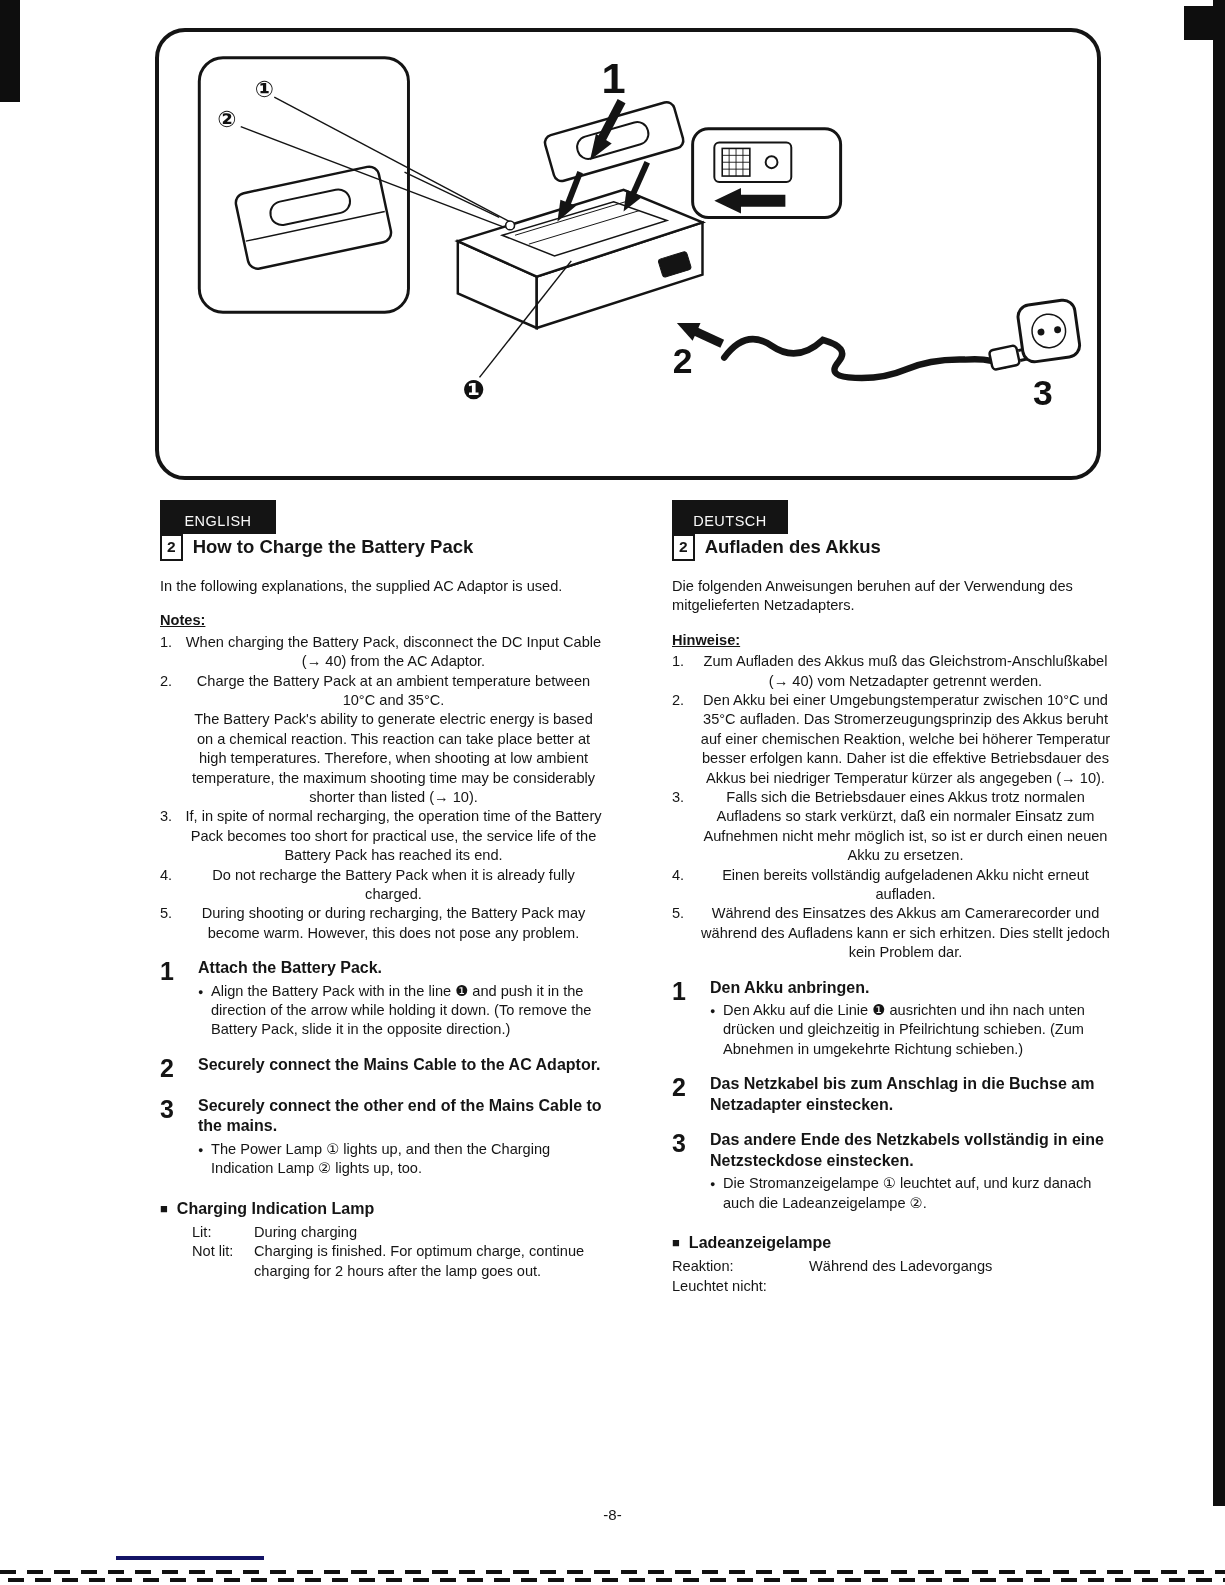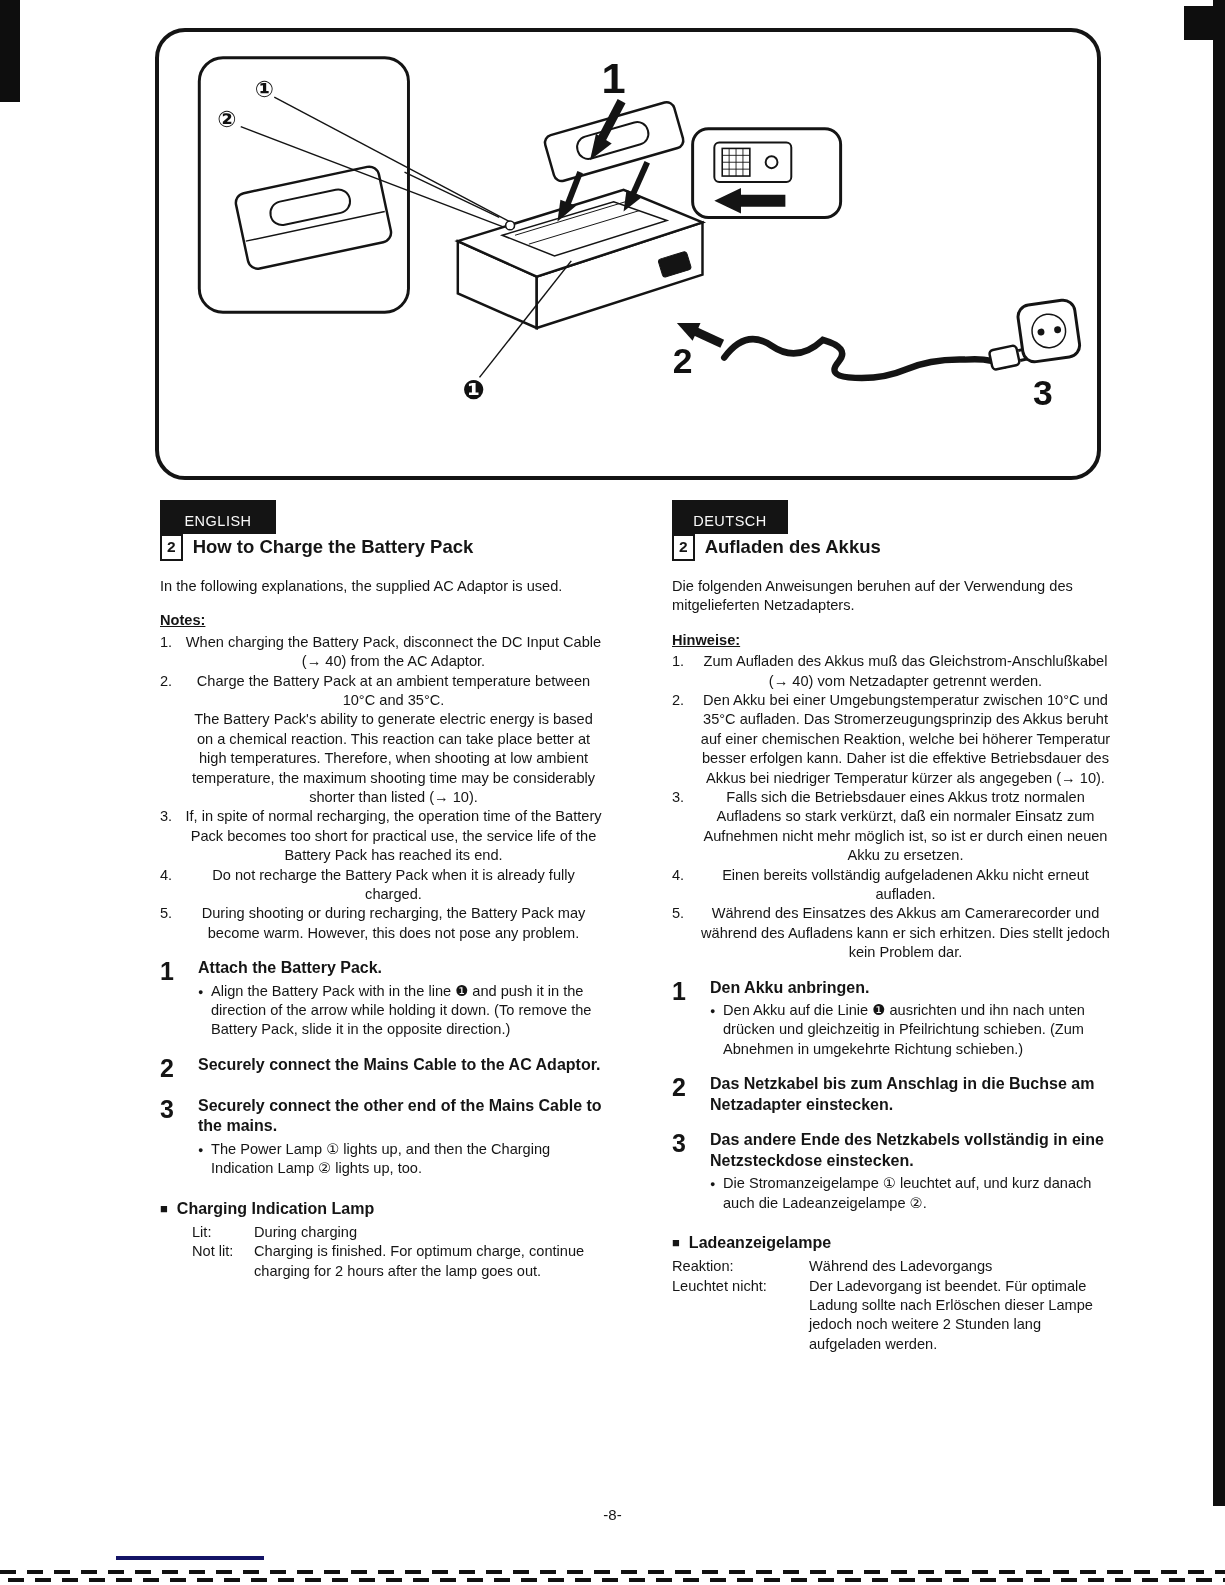--- a/index.html
+++ b/index.html
@@ -299,19 +299,18 @@
       <span class="sq">■</span>
       <span>Ladeanzeigelampe</span>
     </div>
     <div class="lamp-rows">
       <div class="lamp-row">
         <span class="lbl">Reaktion:</span>
         <span class="txt">Während des Ladevorgangs</span>
       </div>
       <div class="lamp-row">
         <span class="lbl">Leuchtet nicht:</span>
-        <span class="txt">Der Ladevorgang ist beendet. Für optimale Ladung sollte nach Erlöschen dieser Lampe jedoch noch weitere 2 Stunden lang aufgeladen werden.</span>
       </div>
     </div>
   </div>
 
   <div class="pagenum">-8-</div>
 </div>
 
 </body></html>

